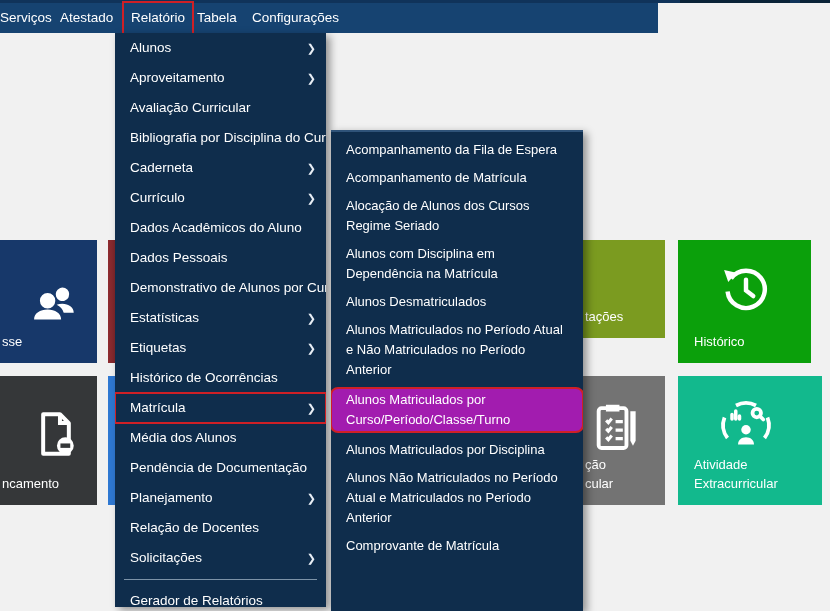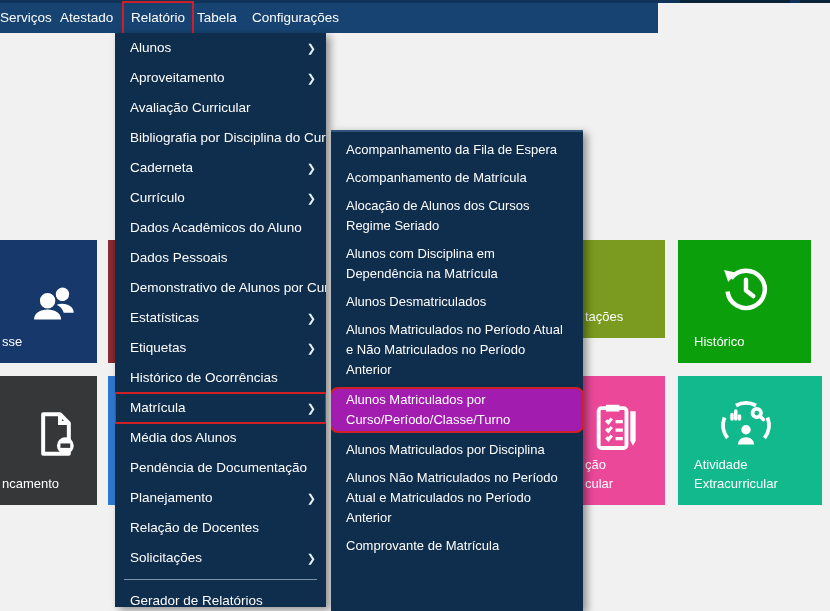--- a/index.html
+++ b/index.html
@@ -99,21 +99,21 @@
       <path d="M13.7 3.5v3.8h3.8"></path>
       <circle cx="16" cy="17" r="3.6" fill="#fff" stroke="none"></circle>
       <path d="M13.9 17h4.2" stroke="#353739" stroke-width="1.9"></path>
     </svg>
   </span>
   <span class="tile-label">ncamento</span>
 </div>
 
 <div class="tile t-blue" style="background:#2e78d2"></div>
 
-<div class="tile t-avaliacao" style="background:#ec4899">
+<div class="tile t-avaliacao" style="background:#737373">
   <span class="tile-icon" style="left:6px;top:22px">
     <svg width="58" height="58" viewBox="0 0 24 24" fill="none" stroke="#fff" stroke-width="1.6">
       <rect x="4" y="4.2" width="11.5" height="16.5" rx="1.2"></rect>
       <path d="M7 2.8h5.6v2.8H7z" fill="#fff" stroke="none"></path>
       <path d="M7.1 9.3l.9.9 1.4-1.7M7.1 12.8l.9.9 1.4-1.7M7.1 16.3l.9.9 1.4-1.7" stroke-width="1.3"></path>
       <path d="M11 9.8h3M11 13.3h3M11 16.8h3" stroke-width="1.3"></path>
       <path d="M19.3 5.5v12.2l-1.1 2.1-1.1-2.1V5.5z" fill="#fff" stroke="none"></path>
     </svg>
   </span>
   <span class="tile-label">ção

